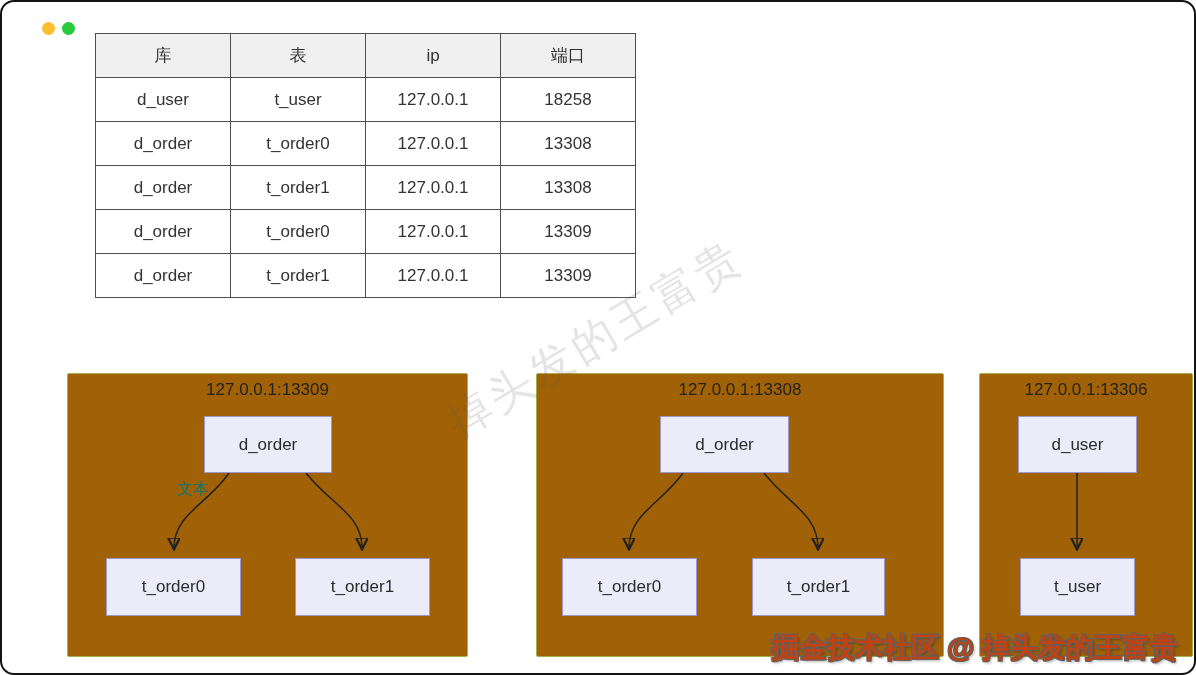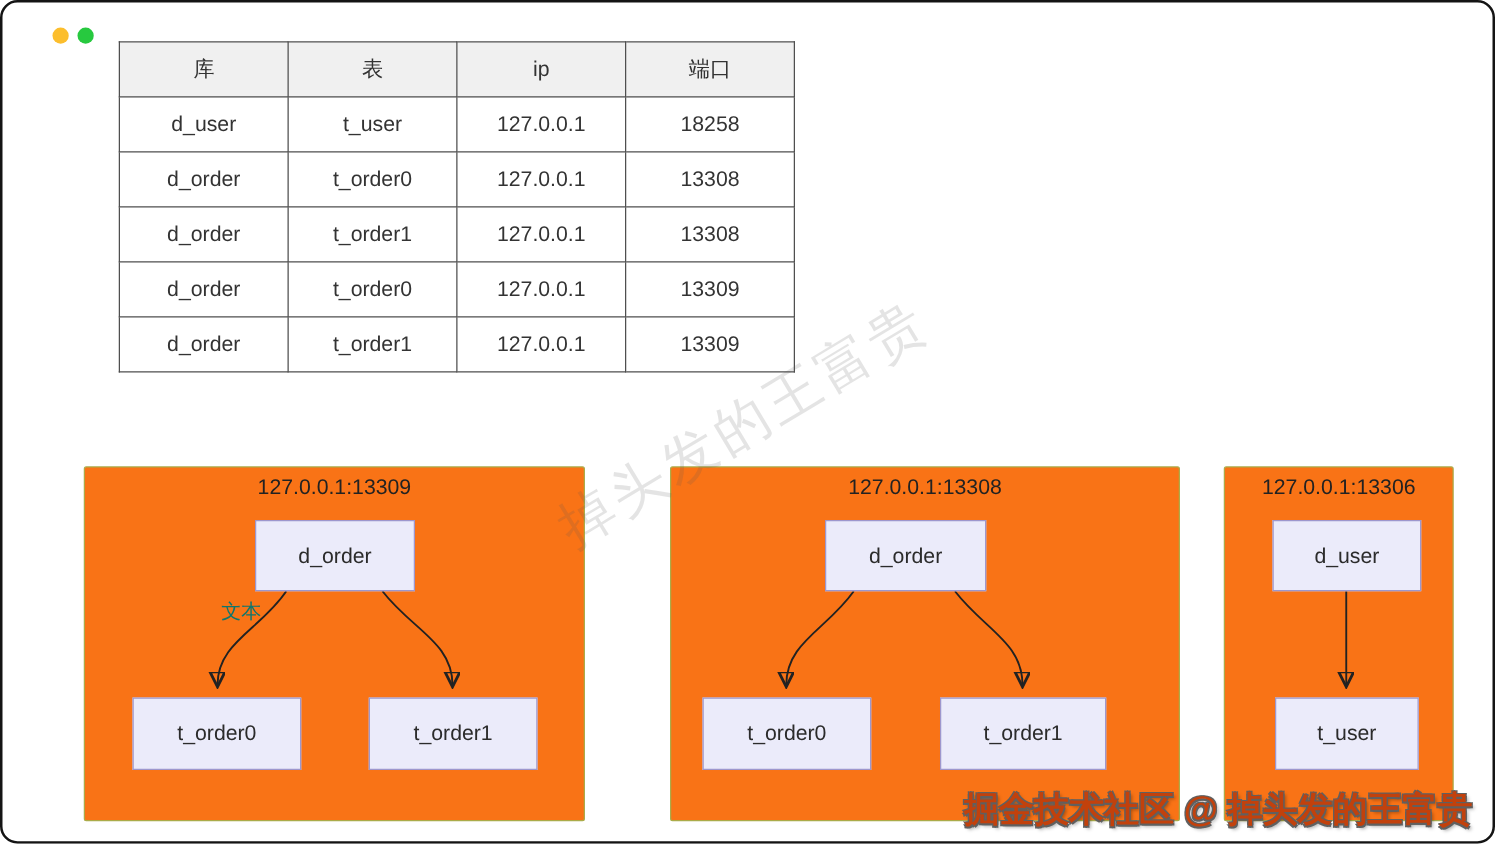--- a/index.html
+++ b/index.html
@@ -23,26 +23,26 @@
   }
   table.shard th,table.shard td{
     border:1px solid #4f4f4f;width:135px;height:44px;text-align:center;
     font-weight:normal;padding:0;box-sizing:border-box;
   }
   table.shard{border:1px solid #3d3d3d;}
   table.shard th{background:#f0f0f0;}
 
   
   .panel{
-    position:absolute;top:371px;height:284px;background:#f97316;
+    position:absolute;top:371px;height:284px;background:#a16207;
     border:1px solid #abab49;box-sizing:border-box;border-radius:2px;
   }
   .panel-1{left:65px;width:401px;}
   .panel-2{left:534px;width:408px;padding-left:40px;}
-  .panel-3{left:977px;width:184px;}
+  .panel-3{left:977px;width:214px;}
   .panel-title{
     position:absolute;top:6px;left:0;right:0;text-align:center;
     font-size:17px;color:#222;
   }
 
   
   .node{
     position:absolute;background:#ebebfa;border:1px solid #9d97cd;
     box-sizing:border-box;display:flex;align-items:center;justify-content:center;
     font-size:17px;color:#2b2b2b;z-index:4;

